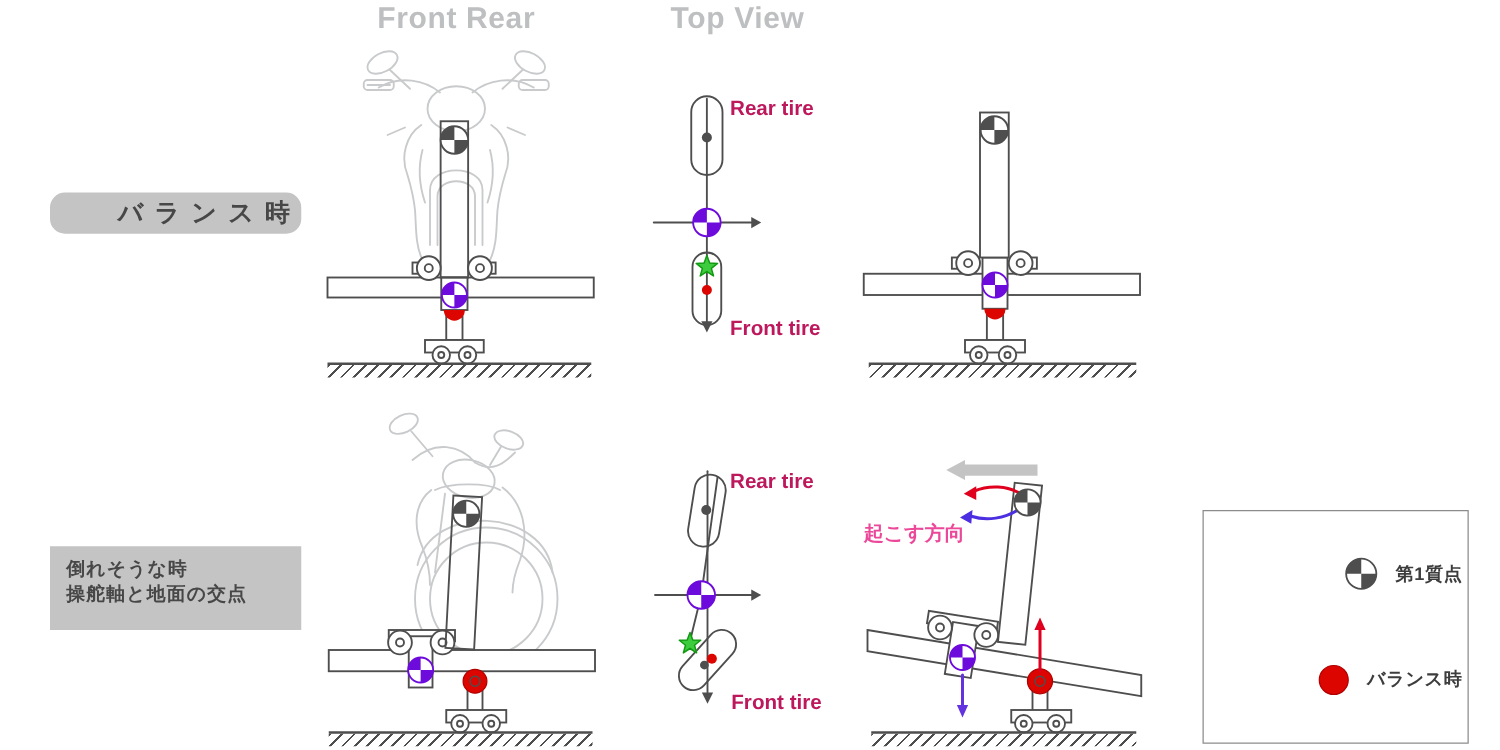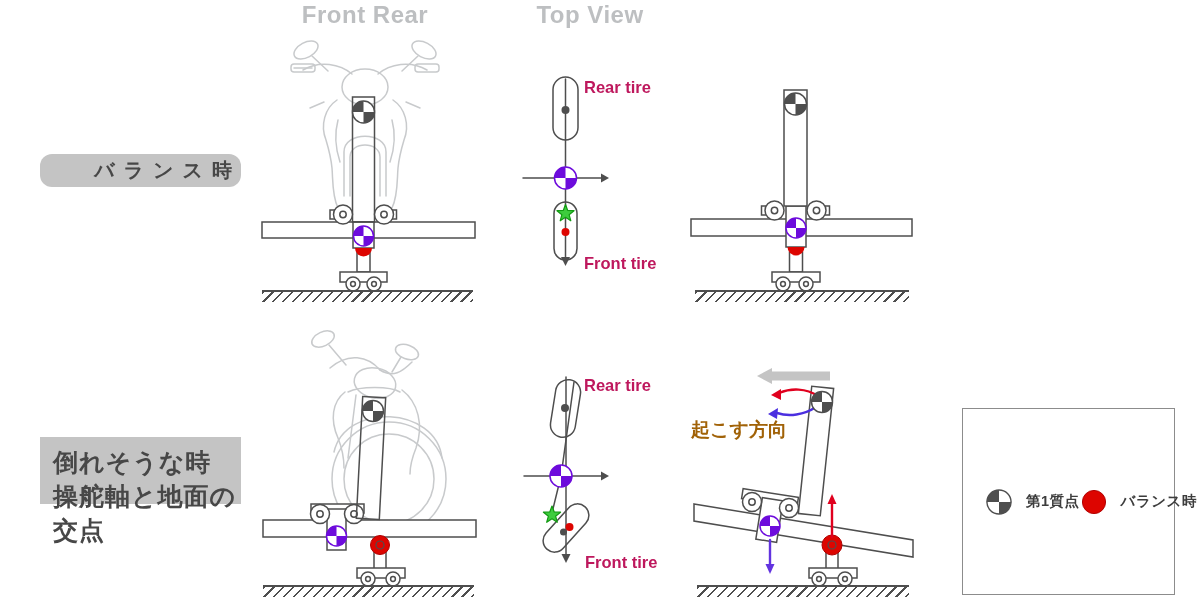--- a/index.html
+++ b/index.html
@@ -5,24 +5,24 @@
   html,body{margin:0;padding:0;background:#fff;}
   #stage{position:relative;width:1200px;height:600px;background:#fff;overflow:hidden;
          font-family:"Liberation Sans","DejaVu Sans",sans-serif;}
   .abs{position:absolute;}
   .col-header{position:absolute;top:1px;font-weight:bold;font-size:24px;color:var(--header);
               letter-spacing:.5px;text-align:center;white-space:nowrap;}
   .row-label{position:absolute;left:40px;width:201px;background:var(--label-bg);
              color:var(--label-text);font-weight:bold;box-sizing:border-box;}
   #row-label-1{top:154px;height:33px;display:flex;align-items:center;justify-content:flex-end;
                font-size:20px;letter-spacing:9px;padding-left:9px;border-radius:12px;}
-  #row-label-2{top:437px;height:67px;padding:9px 0 0 13px;font-size:25px;line-height:1.35;
+  #row-label-2{top:437px;height:67px;padding:9px 0 0 13px;font-size:15px;line-height:1.35;
                letter-spacing:1px;}
   .tire-label{position:absolute;font-size:16.5px;font-weight:700;color:#be185d;white-space:nowrap;}
-  .annot-label{position:absolute;font-size:19px;font-weight:bold;color:#a16207;white-space:nowrap;}
+  .annot-label{position:absolute;font-size:16px;font-weight:bold;color:#ec4899;white-space:nowrap;}
   .ground{position:absolute;height:10px;border-top:2px solid var(--ink);
           background:repeating-linear-gradient(135deg,var(--ink) 0 1.5px,transparent 1.5px 7px);}
   
   .ink-line{stroke:var(--ink);stroke-width:1.5;fill:none;stroke-linecap:round;}
   .ink-outline{fill:none;stroke:var(--ink);stroke-width:1.5;}
   .ink-box{fill:#fff;stroke:var(--ink);stroke-width:1.5;}
   .ink-fill{fill:var(--ink);}
   .purple-box{fill:#fff;stroke:var(--purple);stroke-width:1.5;}
   .purple-fill{fill:var(--purple);}
   .red-fill{fill:var(--red);}
@@ -33,21 +33,21 @@
   .red-arrow-fill{fill:var(--arrow-red);}
   .blue-arrow{stroke:var(--arrow-blue);stroke-width:2.4;fill:none;stroke-linecap:round;}
   .blue-arrow-fill{fill:var(--arrow-blue);}
   .vio-arrow{stroke:var(--arrow-purple);stroke-width:2.4;fill:none;stroke-linecap:round;}
   .vio-arrow-fill{fill:var(--arrow-purple);}
   .gray-arrow{stroke:var(--gray-arrow);stroke-width:9;fill:none;}
   .gray-arrow-fill{fill:var(--gray-arrow);}
   
   #legend{position:absolute;left:962px;top:408px;width:213px;height:187px;background:#fff;
           border:1.4px solid var(--legend-border);box-sizing:border-box;display:flex;
-          justify-content:space-around;padding:8px 4px 8px 22px;}
+          flex-direction:column;justify-content:space-around;padding:8px 4px 8px 22px;align-items:flex-end;}
   .legend-row{display:flex;align-items:center;gap:13px;}
   .legend-label{font-size:14.5px;color:#3D3D3D;font-weight:600;letter-spacing:.5px;white-space:nowrap;}
 </style>
 </head>
 <body>
 
 <div id="stage">
 
   <div class="col-header" style="left:255px;width:220px;">Front Rear</div>
   <div class="col-header" style="left:505px;width:170px;">Top View</div>

